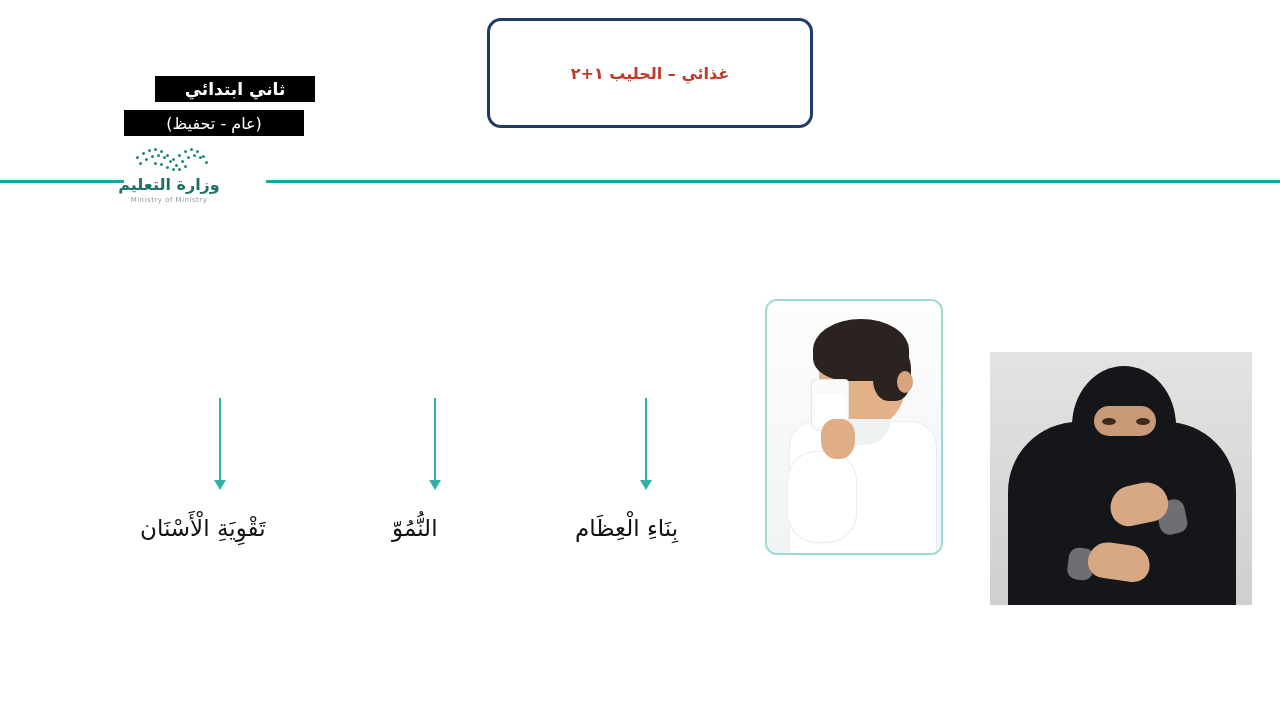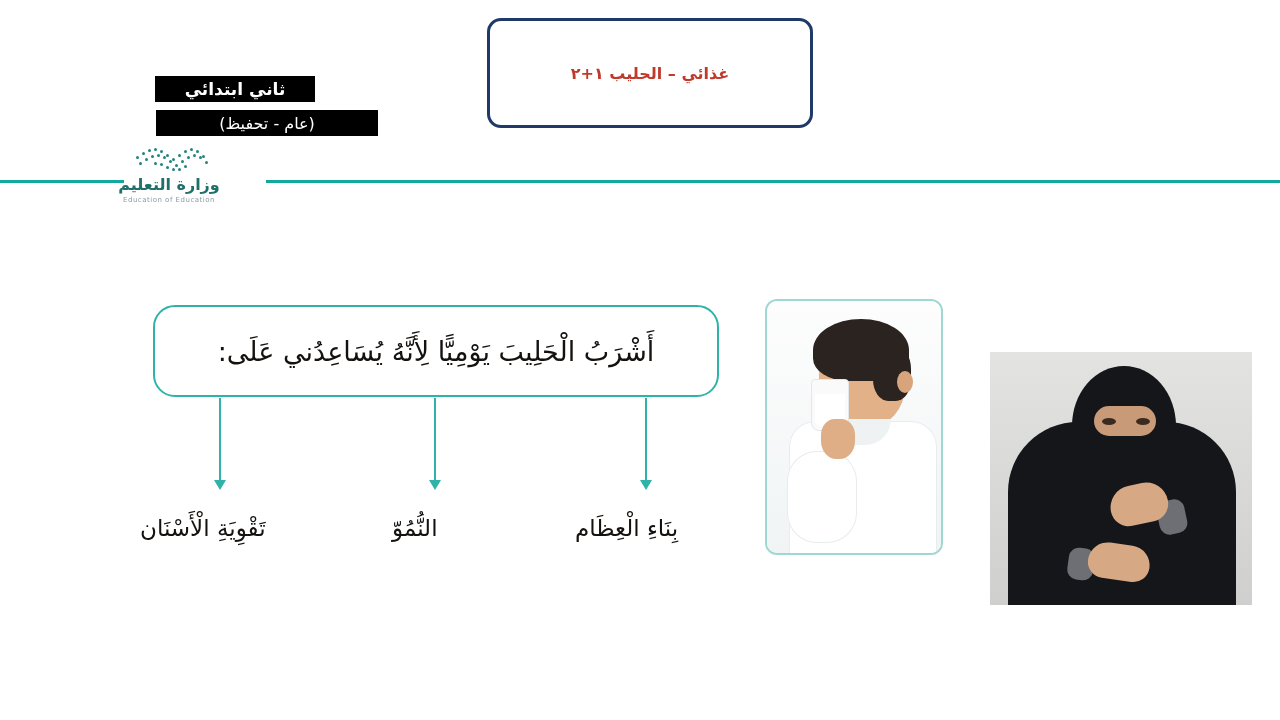--- a/index.html
+++ b/index.html
@@ -54,24 +54,23 @@
     justify-content: center;
     font-weight: 700;
   }
   .tag-grade {
     left: 155px; top: 76px;
     width: 160px; height: 26px;
     font-size: 17px;
   }
   .tag-track {
     left: 124px; top: 110px;
-    width: 222px; height: 26px;
+    width: 180px; height: 26px;
     font-size: 16px;
     font-weight: 400;
-    margin-left: 32px;
   }
 
   
   .moe-logo {
     position: absolute;
     left: 104px; top: 146px;
     width: 130px; height: 78px;
     display: flex;
     flex-direction: column;
     align-items: center;
@@ -382,30 +381,27 @@
       <i style="left:69px; top:10px;"></i>
         <i style="left:75px; top:15px;"></i>
       <i style="left:24px; top:16px;"></i>
         <i style="left:30px; top:17px;"></i>
       <i style="left:36px; top:20px;"></i>
         <i style="left:42px; top:22px;"></i>
       <i style="left:48px; top:22px;"></i>
         <i style="left:54px; top:19px;"></i>
     </div>
     <div class="moe-ar">وزارة التعليم</div>
-    <div class="moe-en">Education of Education</div>
+    <div class="moe-en">Ministry of Ministry</div>
   </div>
 
   <div class="rule-left"></div>
   <div class="rule-right"></div>
 
 
-  <div class="sentence-box">
-    <div class="sentence-text">أَشْرَبُ الْحَلِيبَ يَوْمِيًّا لِأَنَّهُ يُسَاعِدُني عَلَى:</div>
-  </div>
 
   <div class="arrow" style="left:645px; top:398px; width:12px; height:92px;">
     <div class="stem" style="height:82px;"></div>
     <div class="head" style="top:82px;"></div>
   </div>
   <div class="arrow" style="left:434px; top:398px; width:12px; height:92px;">
     <div class="stem" style="height:82px;"></div>
     <div class="head" style="top:82px;"></div>
   </div>
   <div class="arrow" style="left:219px; top:398px; width:12px; height:92px;">

